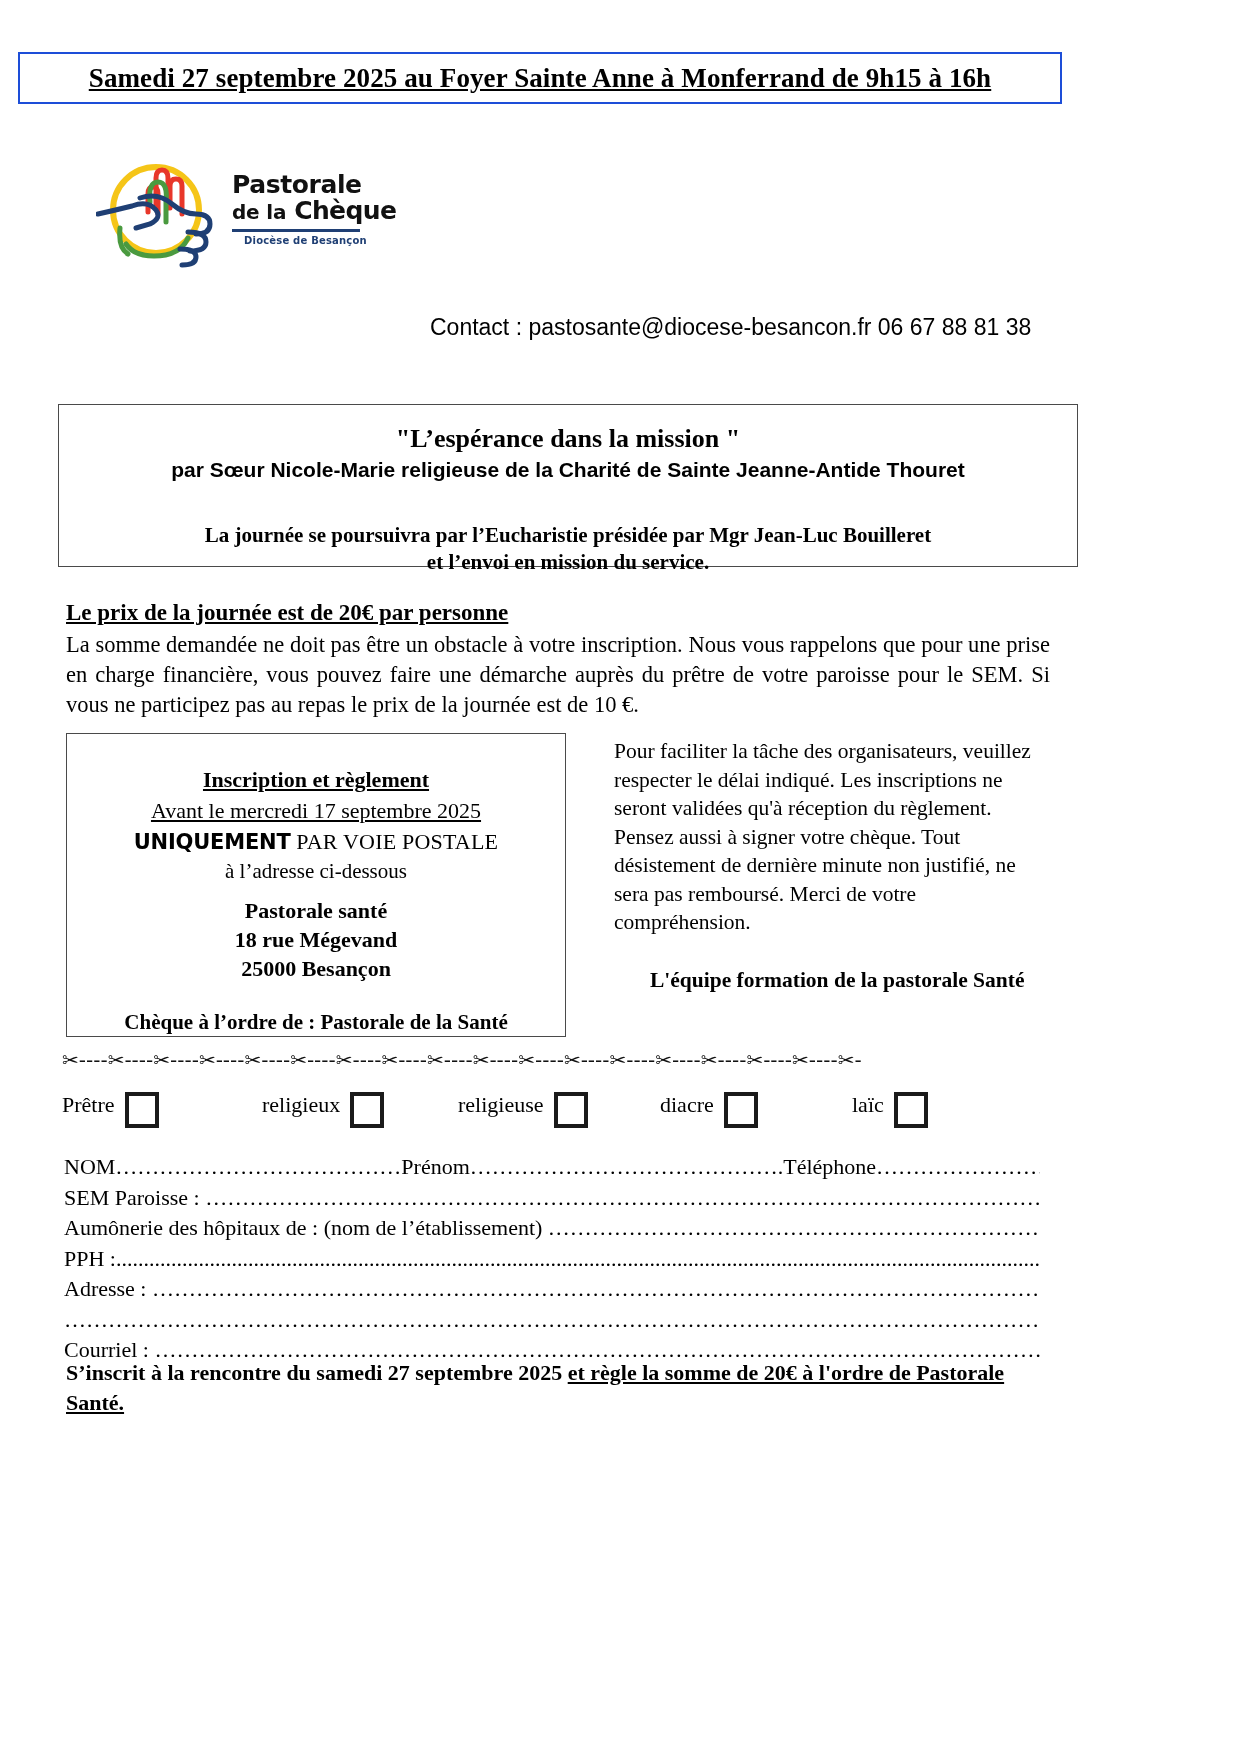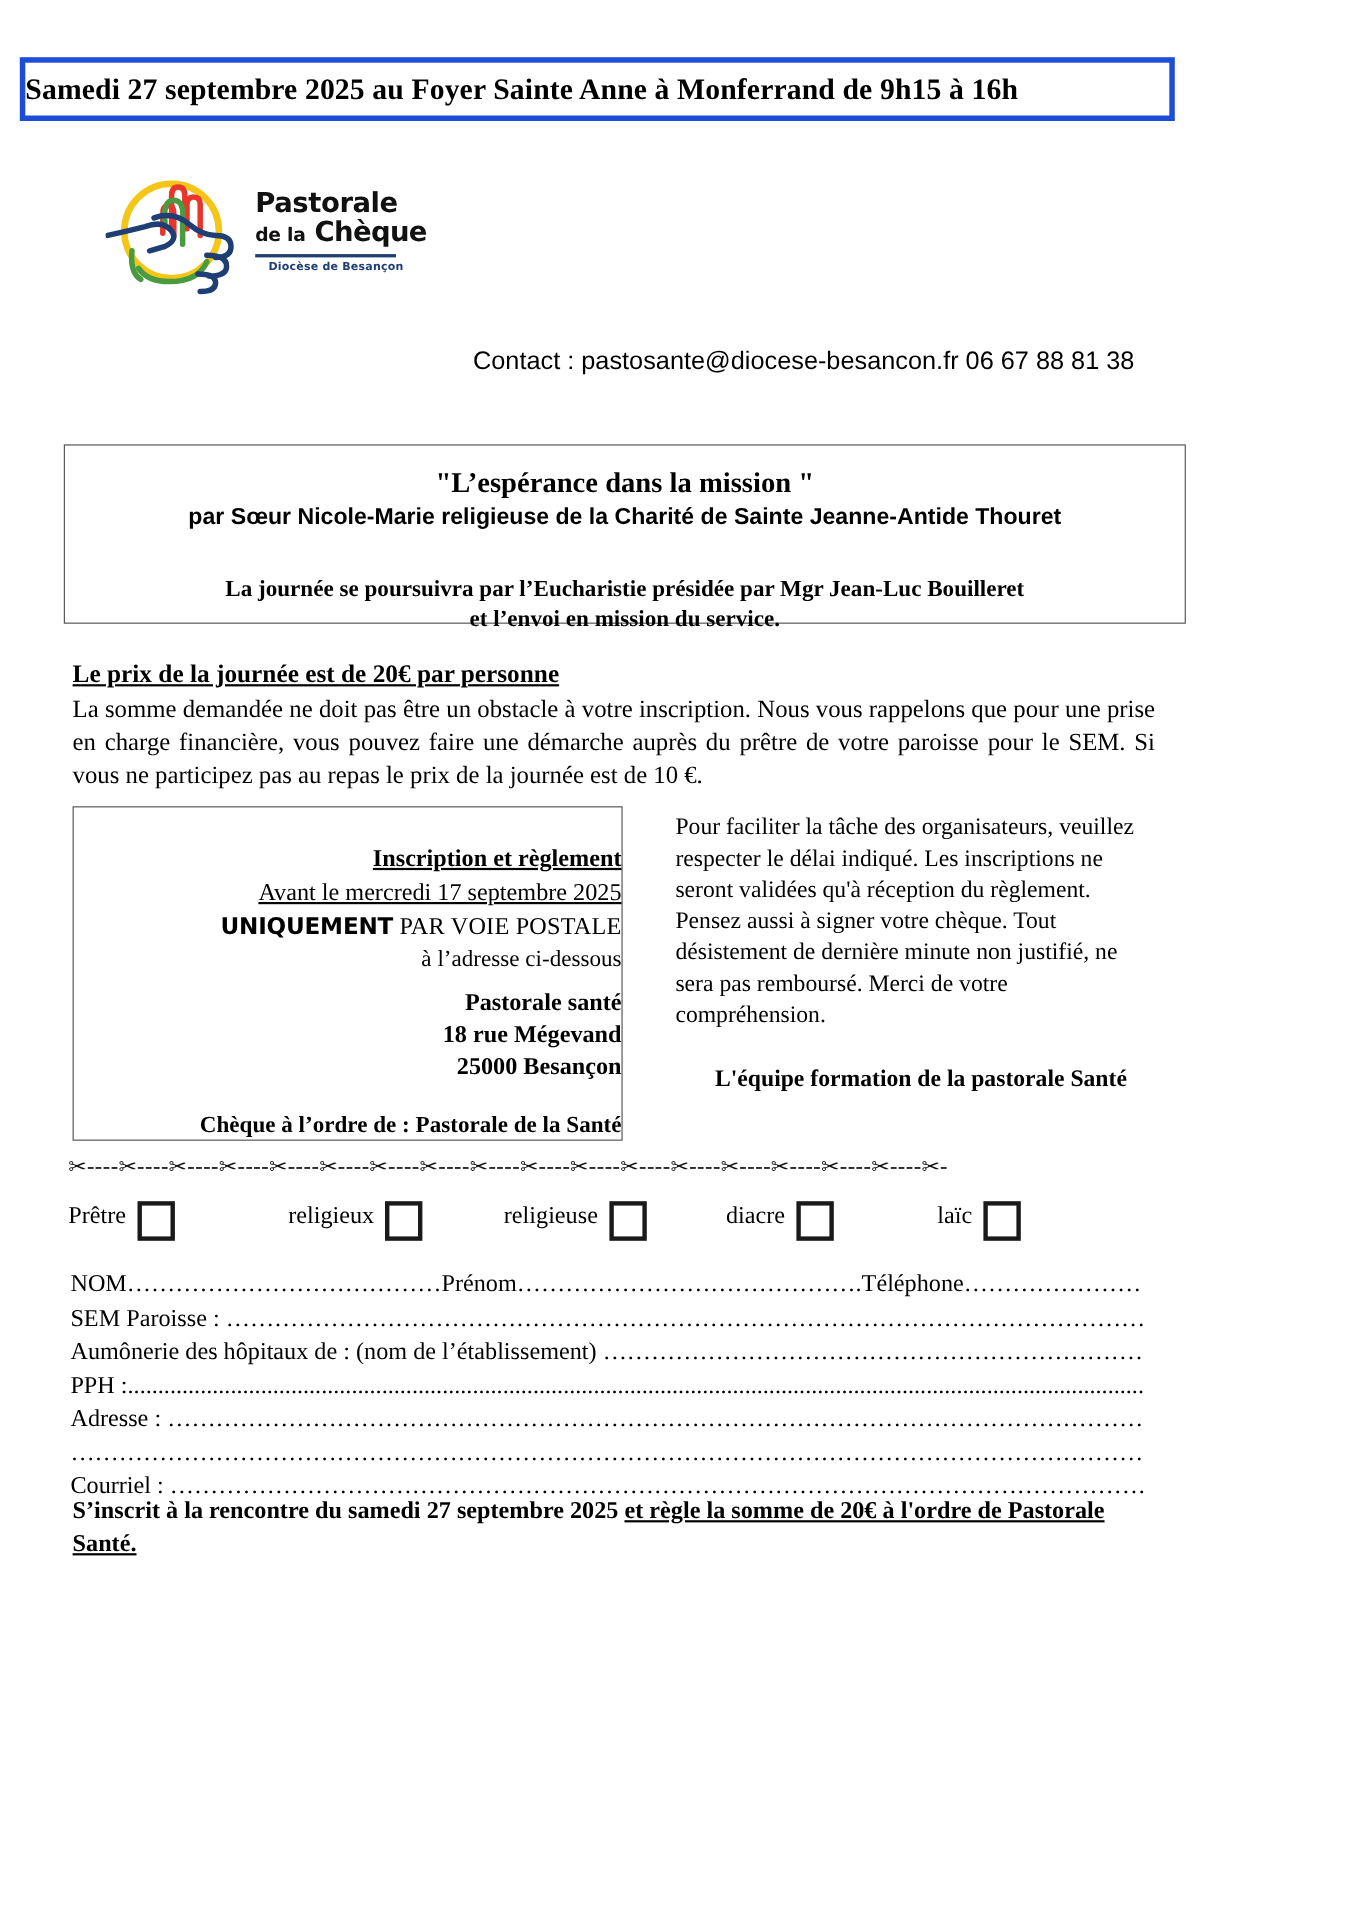--- a/index.html
+++ b/index.html
@@ -23,24 +23,26 @@
     height: 1754px;
   }
 
   
   .banner {
     position: absolute;
     left: 18px;
     top: 52px;
     width: 1040px;
     height: 48px;
-    border: 5px solid #1d4ed8;
+    border: 2px solid #1d4ed8;
     display: flex;
     align-items: center;
+    justify-content: center;
     background: #ffffff;
+    text-decoration: underline;
   }
   .banner-text {
     font-family: "Liberation Serif", "DejaVu Serif", serif;
     font-weight: bold;
     font-size: 27px;
     letter-spacing: 0.1px;
     white-space: nowrap;
   }
 
   
@@ -72,21 +74,21 @@
     letter-spacing: -0.4px;
   }
   .logo-line2 {
     font-family: "DejaVu Sans", sans-serif;
     font-size: 25px;
     line-height: 27px;
     color: #111111;
     white-space: nowrap;
   }
   .logo-line2 .small {
-    font-size: 17px;
+    font-size: 20px;
     font-weight: bold;
     letter-spacing: -0.2px;
   }
   .logo-line2 .big {
     font-size: 25px;
     font-weight: bold;
     letter-spacing: -0.6px;
   }
   .logo-rule {
     margin-top: 3px;
@@ -169,21 +171,21 @@
 
   
   .insc-box {
     position: absolute;
     left: 66px;
     top: 733px;
     width: 500px;
     height: 304px;
     border: 1px solid #4a4a4a;
     box-sizing: border-box;
-    text-align: right;
+    text-align: center;
     background: #fff;
   }
   .insc-l1 {
     margin-top: 33px;
     font-family: "Liberation Serif", "DejaVu Serif", serif;
     font-weight: bold;
     font-size: 22px;
     text-decoration: underline;
   }
   .insc-l2 {

